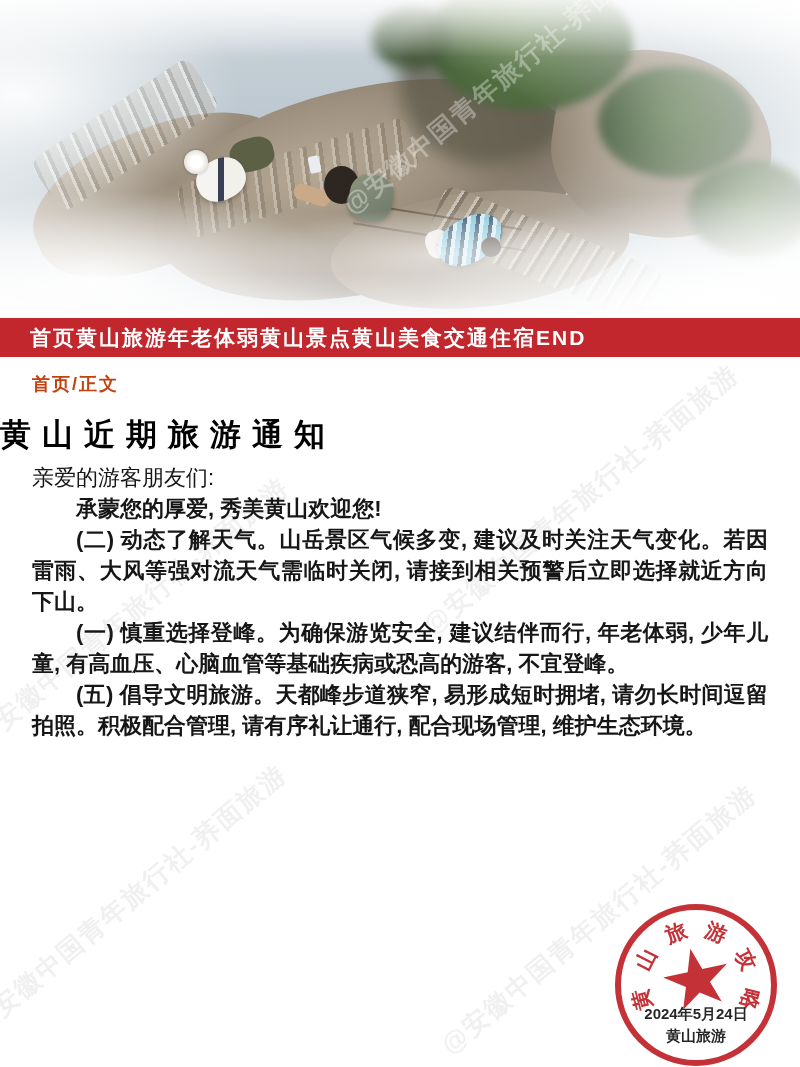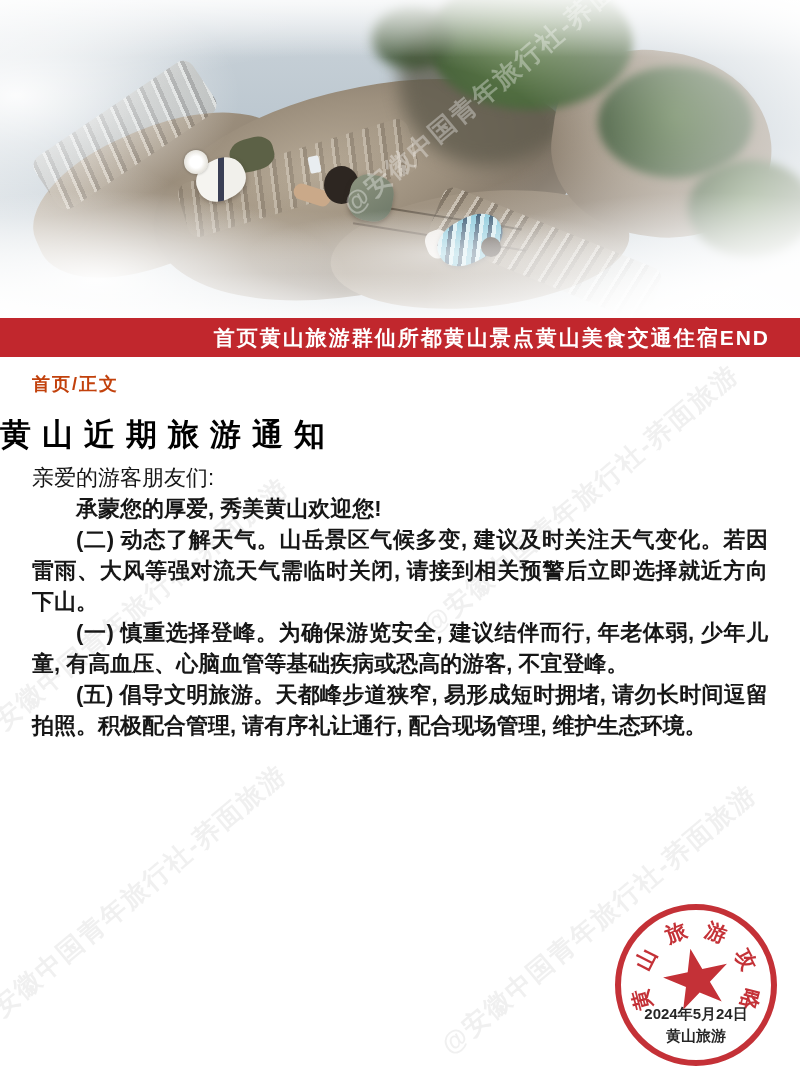--- a/index.html
+++ b/index.html
@@ -53,21 +53,21 @@
       radial-gradient(75% 70% at 42% 42%,rgba(255,255,255,0) 35%,rgba(255,255,255,.5) 68%,rgba(255,255,255,.96) 96%),
       radial-gradient(45% 40% at 12% 88%,rgba(255,255,255,.95),rgba(255,255,255,0) 70%),
       radial-gradient(50% 45% at 88% 92%,rgba(250,252,253,.88),rgba(255,255,255,0) 70%),
       radial-gradient(40% 55% at 2% 30%,rgba(255,255,255,.92),rgba(255,255,255,0) 70%),
       radial-gradient(30% 18% at 55% 80%,rgba(255,255,255,.55),rgba(255,255,255,0) 80%),
       linear-gradient(180deg,rgba(255,255,255,.8) 0%,rgba(255,255,255,0) 18%),
       linear-gradient(0deg,rgba(255,255,255,.55) 0%,rgba(255,255,255,0) 14%);}
 
   
   .navbar{position:absolute;left:0;top:318px;width:800px;height:39px;background:#c1272d;
-          display:flex;justify-content:flex-end;align-items:center;padding:0 30px;box-sizing:border-box;}
+          display:flex;justify-content:flex-start;align-items:center;padding:0 30px;box-sizing:border-box;}
   .navbar span{color:#fff;font-size:21px;font-weight:700;letter-spacing:2px;white-space:nowrap;cursor:pointer;}
 
   
   .breadcrumb{position:absolute;left:32px;top:372px;font-size:18px;font-weight:600;letter-spacing:2px;color:#c2410c;}
   .title{position:absolute;left:0;top:414px;width:800px;text-align:left;font-size:31px;font-weight:900;
          letter-spacing:11px;color:#000;}
   .content{position:absolute;left:32px;top:462px;width:736px;font-size:22px;line-height:31px;color:#161616;}
   .content p{margin:0;text-align:justify;}
   .content p.indent{text-indent:2em;font-weight:bold;}
 
@@ -123,21 +123,21 @@
     <div class="shp" id="hiker-3-white"></div>
     <div class="shp" id="hiker-3-body"></div>
     <div class="shp" id="hiker-3-head"></div>
     <div id="fog"></div>
     <div class="wm wm-photo" id="wm1">@安徽中国青年旅行社-荞面旅游</div>
   </div>
 
   <div class="navbar" id="navbar">
       <span>首页</span>
       <span>黄山旅游</span>
-      <span>群仙所都</span>
+      <span>年老体弱</span>
       <span>黄山景点</span>
       <span>黄山美食</span>
       <span>交通住宿</span>
       <span>END</span>
     </div>
 
   <div class="breadcrumb">首页/正文</div>
 
   <div class="title">黄山近期旅游通知</div>
   <div class="content" id="paragraphs">

